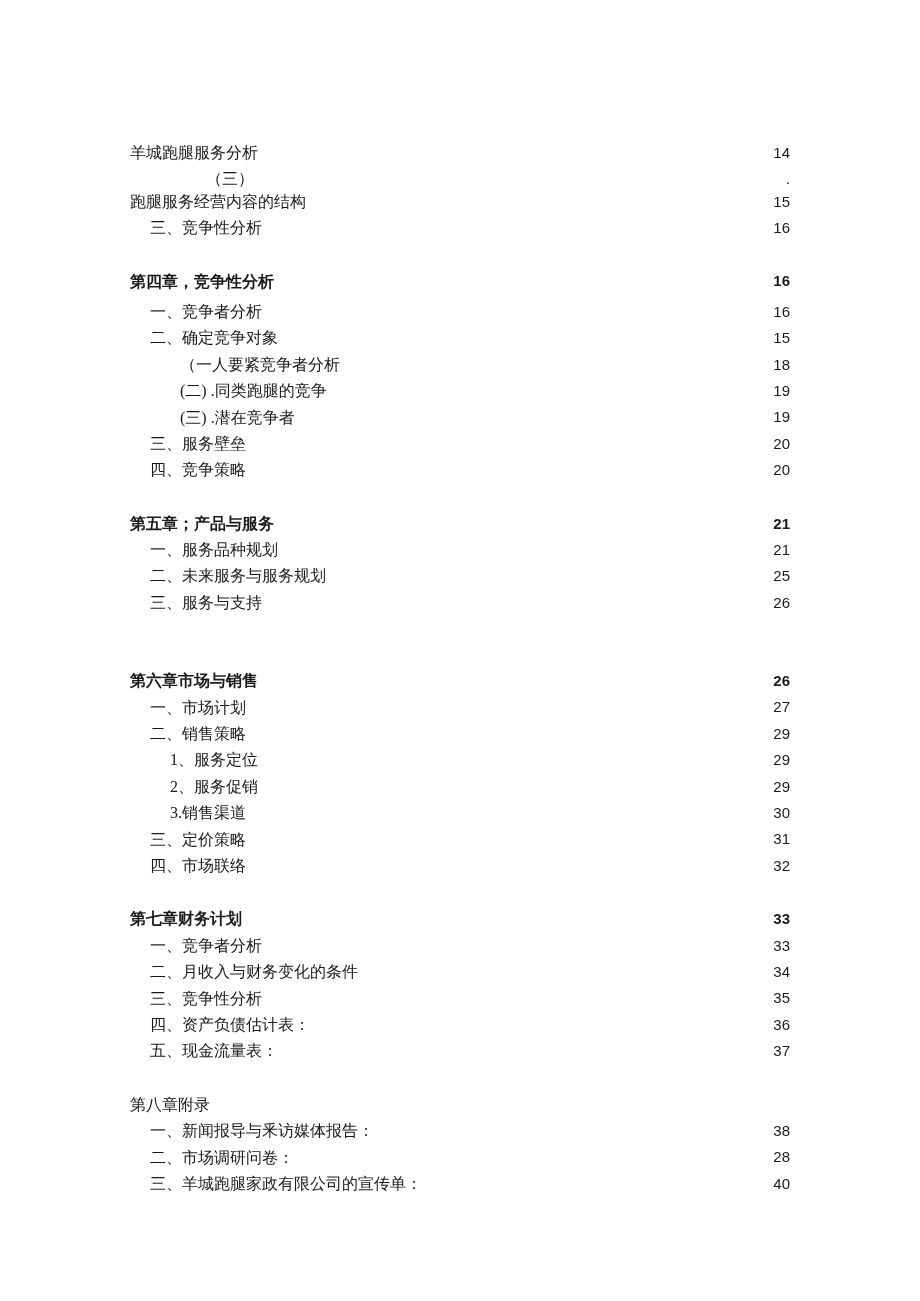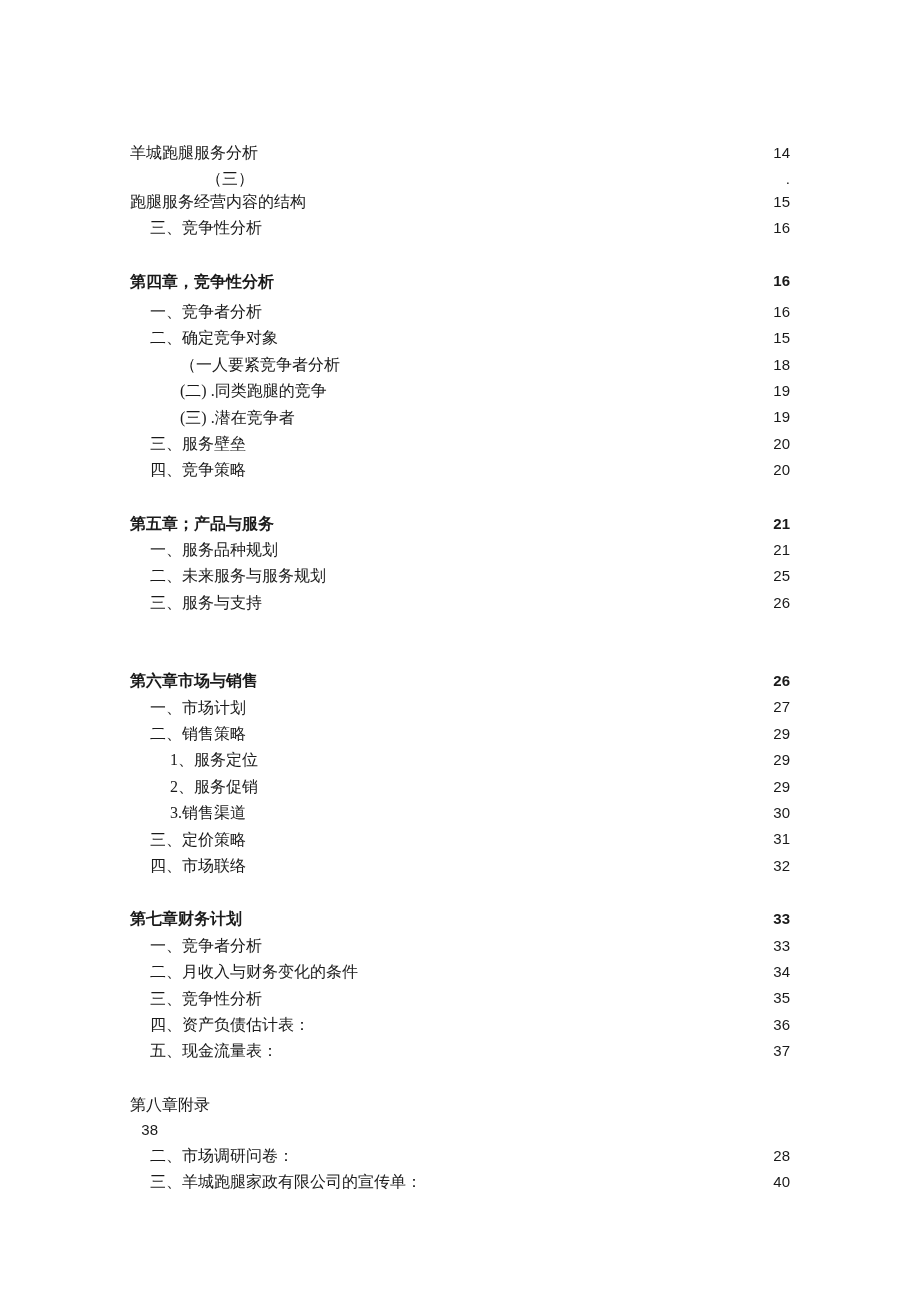--- a/index.html
+++ b/index.html
@@ -188,20 +188,21 @@
   <div class="row indent-1">
     <span class="label">五、现金流量表：</span>
     <span class="page-num">37</span>
   </div>
 
   <div class="row indent-0 chapter-row">
     <span class="label">第八章附录</span>
     <span class="page-num"></span>
   </div>
   <div class="row indent-1 group-gap-top">
+    <span class="label">一、新闻报导与釆访媒体报告：</span>
     <span class="page-num">38</span>
   </div>
   <div class="row indent-1">
     <span class="label">二、市场调研问卷：</span>
     <span class="page-num">28</span>
   </div>
   <div class="row indent-1">
     <span class="label">三、羊城跑腿家政有限公司的宣传单：</span>
     <span class="page-num">40</span>
   </div>

